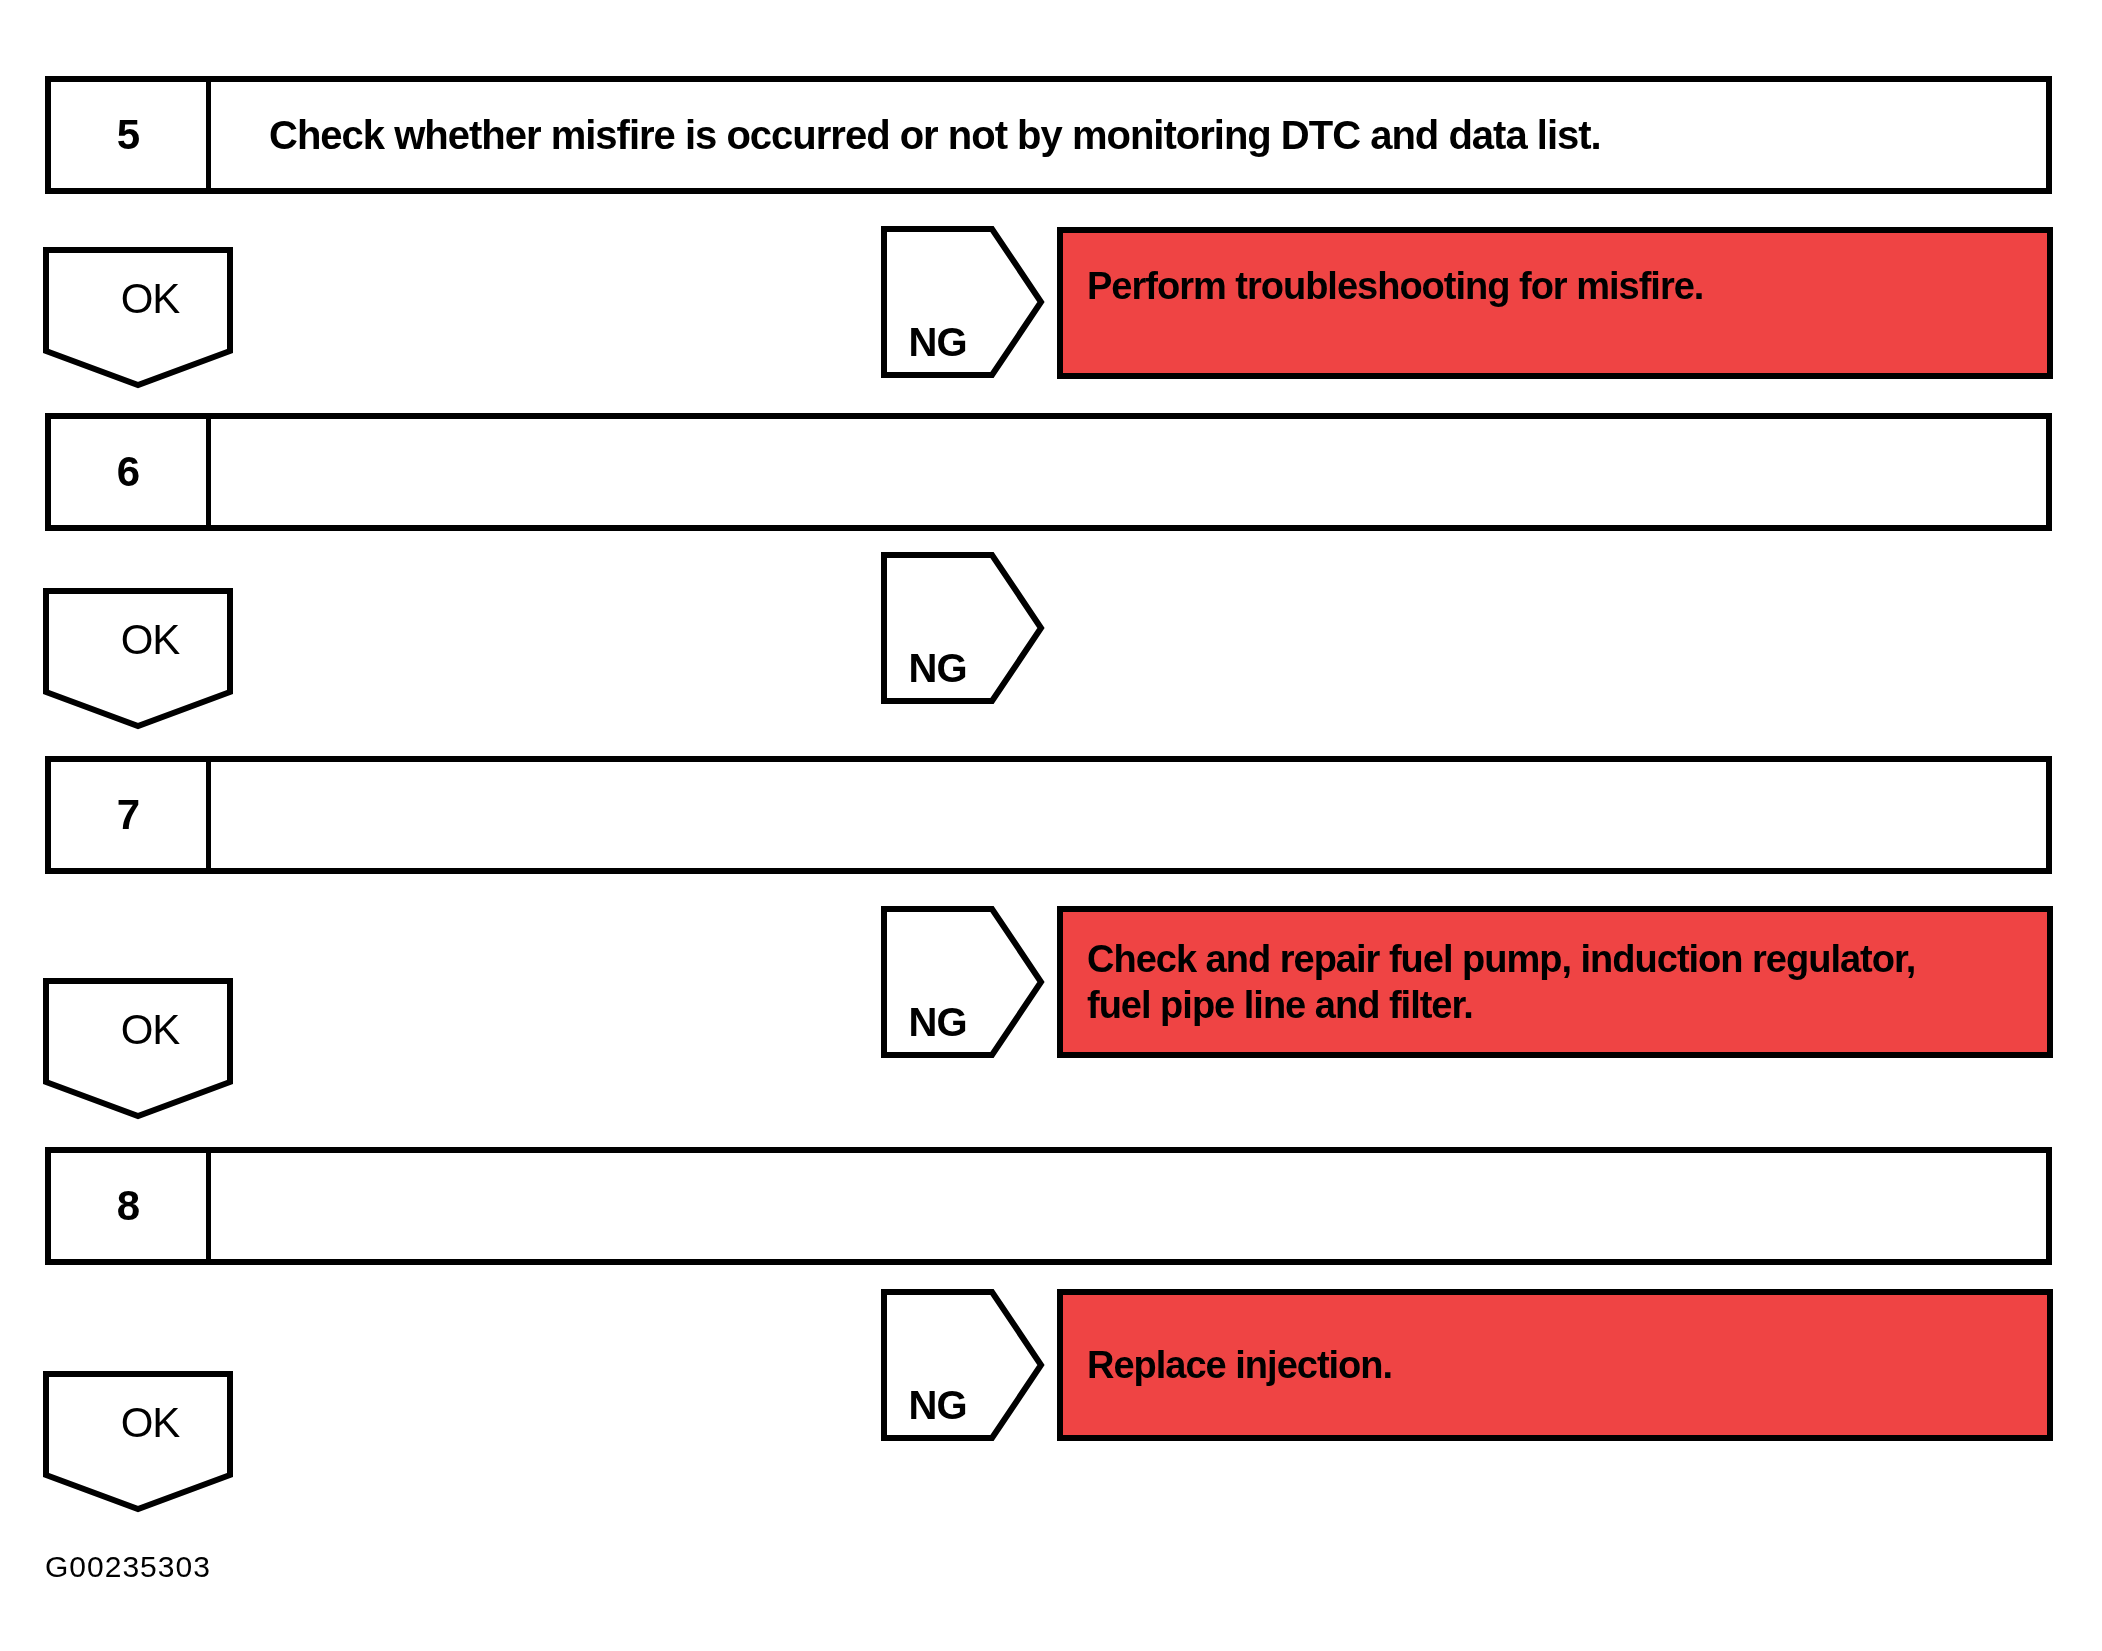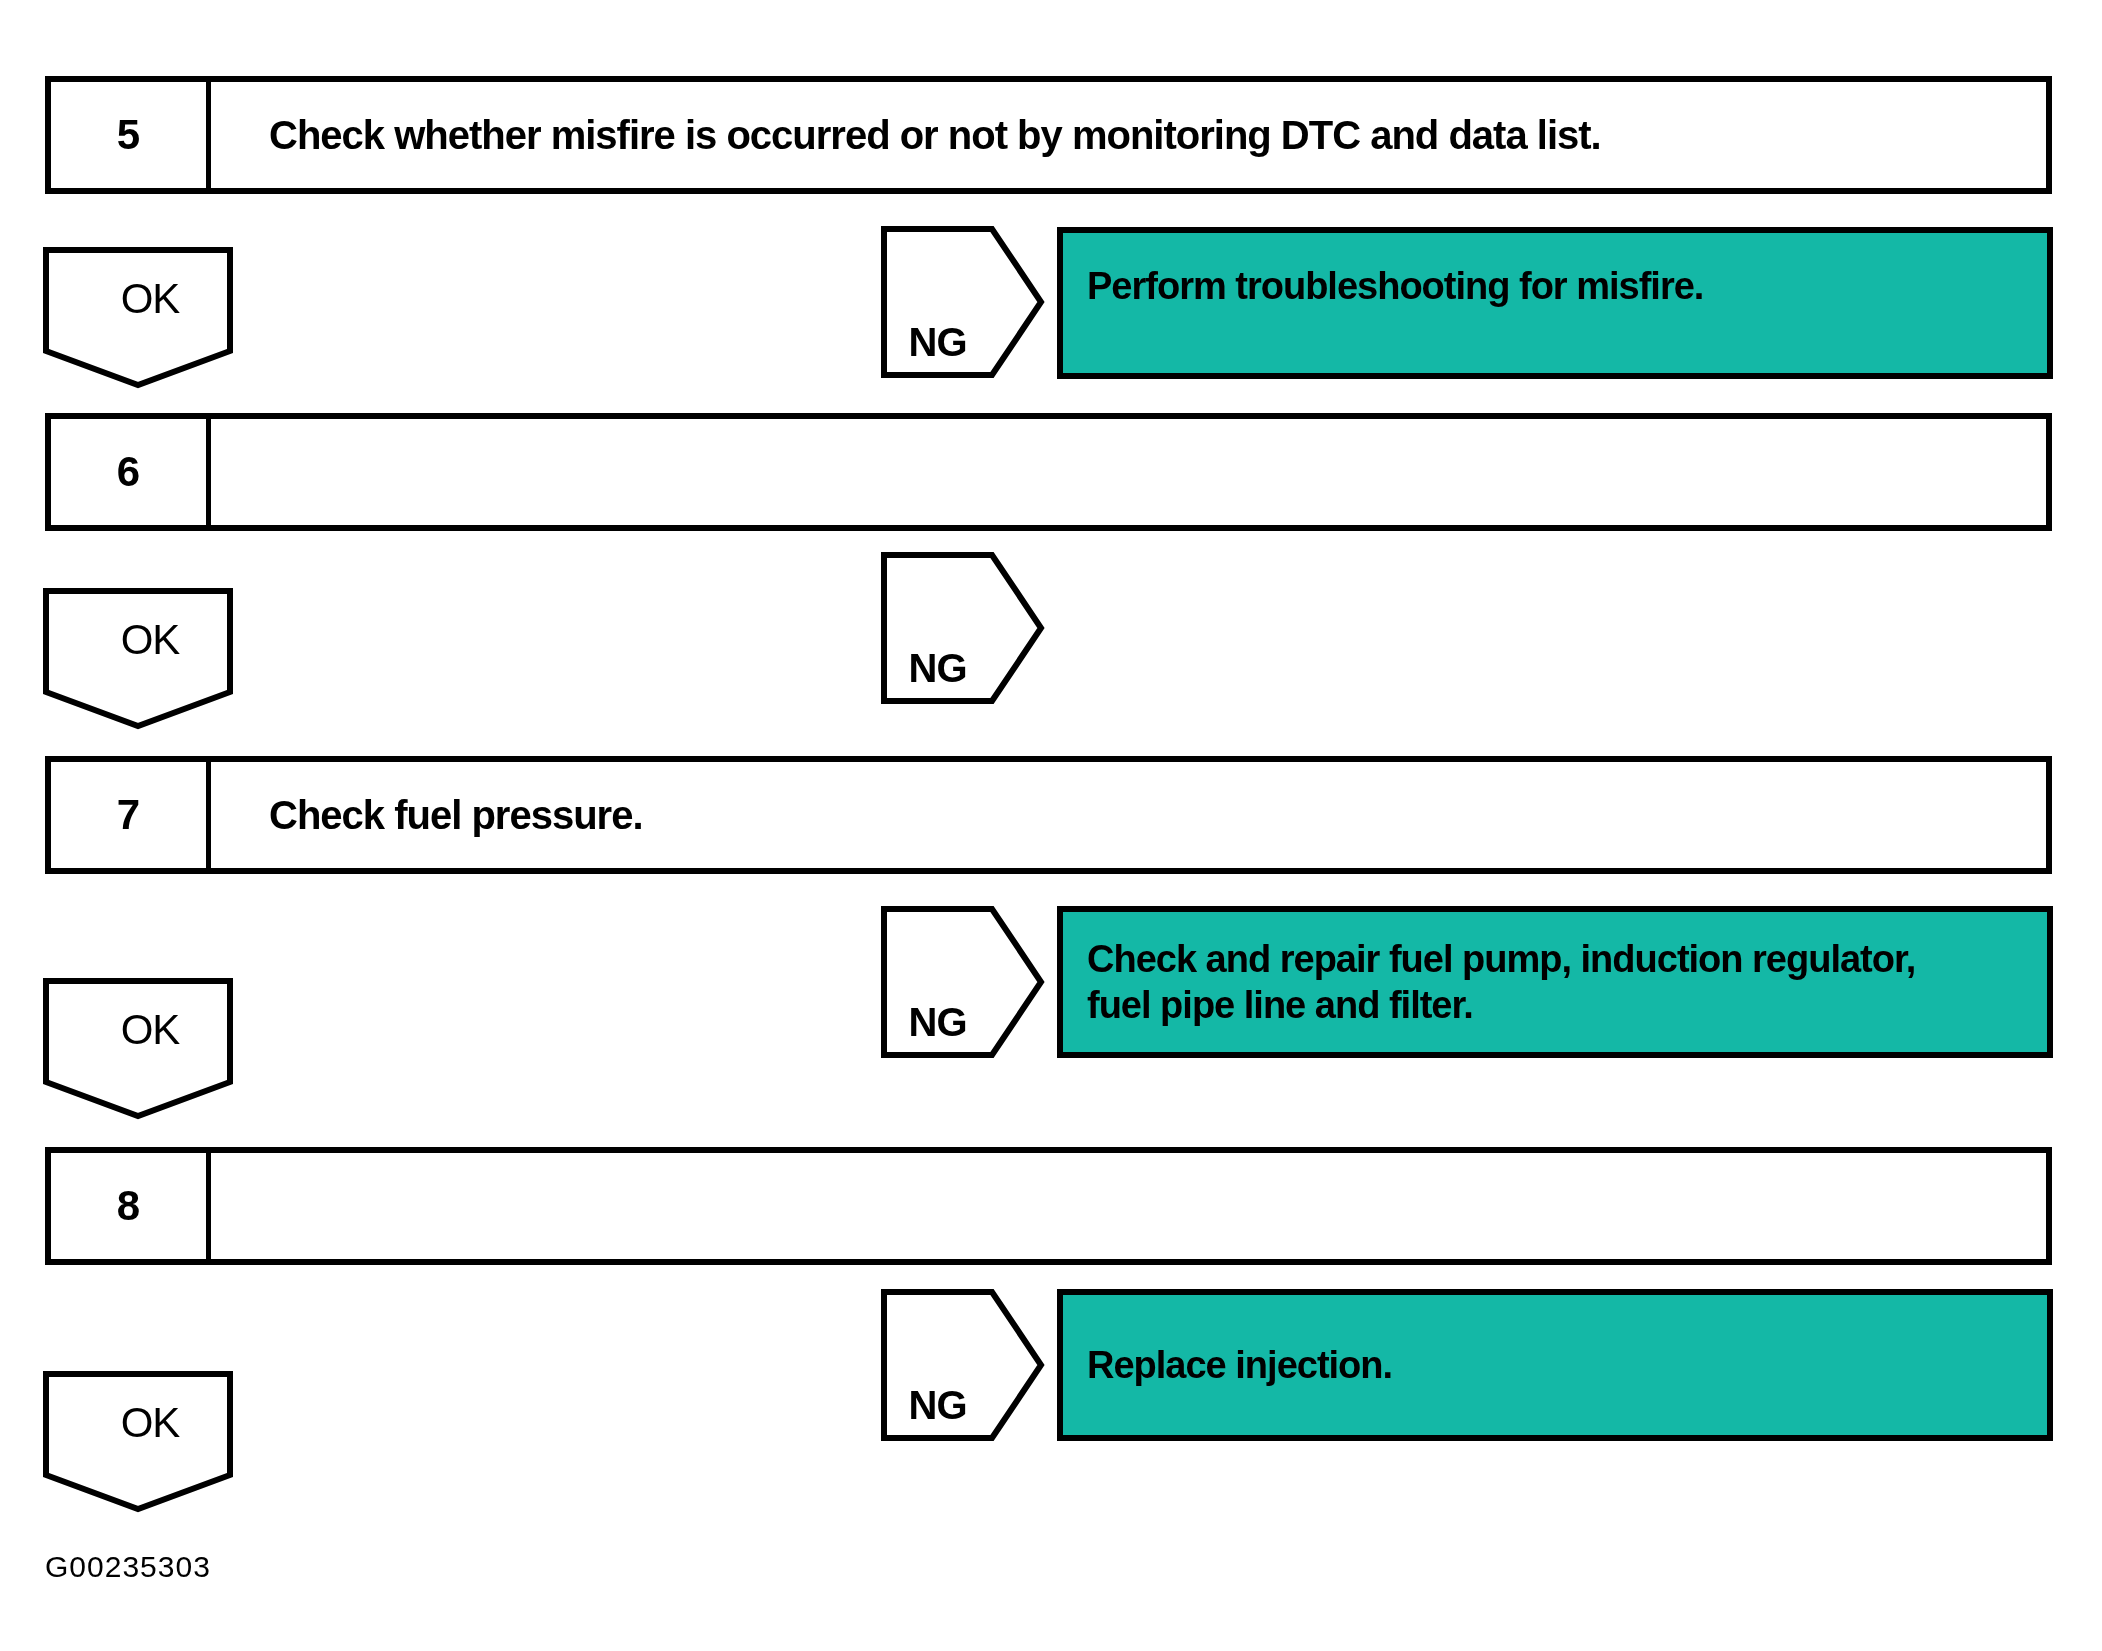--- a/index.html
+++ b/index.html
@@ -108,21 +108,21 @@
   .ng-4 { top: 1289px; }
 
   
   .result-box {
     position: absolute;
     left: 1057px;
     width: 996px;
     height: 152px;
     border: 6px solid #000000;
     box-sizing: border-box;
-    background: #14b8a6;
+    background: #ef4444;
     display: flex;
     align-items: center;
     padding-left: 24px;
     padding-right: 6px;
   }
   .result-box.align-top {
     align-items: flex-start;
     padding-top: 30px;
   }
   .result-text {
@@ -189,21 +189,20 @@
   <div class="ng-shape ng-2">
     <svg width="165" height="152" viewBox="0 0 165 152">
       <polygon points="3,3 111,3 160,76 111,149 3,149" fill="#ffffff" stroke="#000000" stroke-width="6"></polygon>
     </svg>
     <div class="ng-label">NG</div>
   </div>
 
 
   <div class="step-box step-3">
     <div class="num-cell">7</div>
-    <div class="step-title">Check fuel pressure.</div>
   </div>
 
   <div class="ng-shape ng-3">
     <svg width="165" height="152" viewBox="0 0 165 152">
       <polygon points="3,3 111,3 160,76 111,149 3,149" fill="#ffffff" stroke="#000000" stroke-width="6"></polygon>
     </svg>
     <div class="ng-label">NG</div>
   </div>
 
   <div class="result-box res-3">

